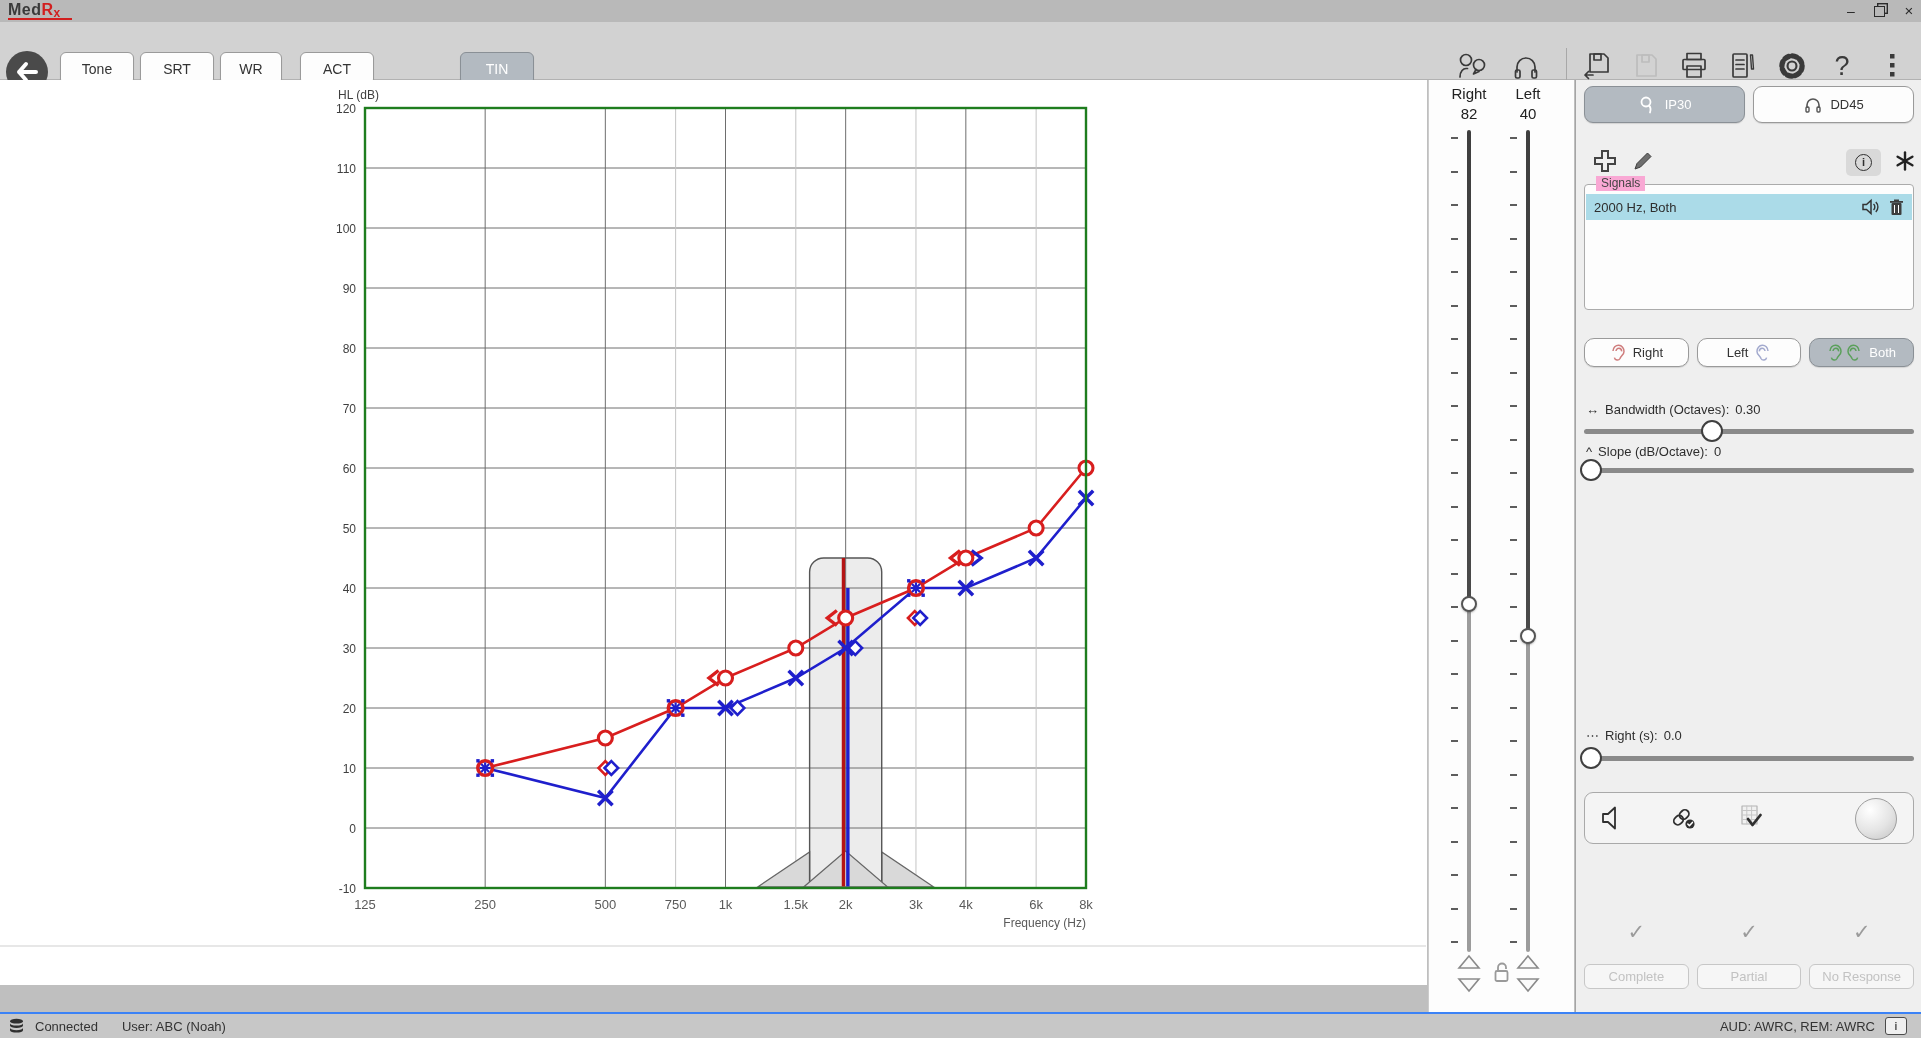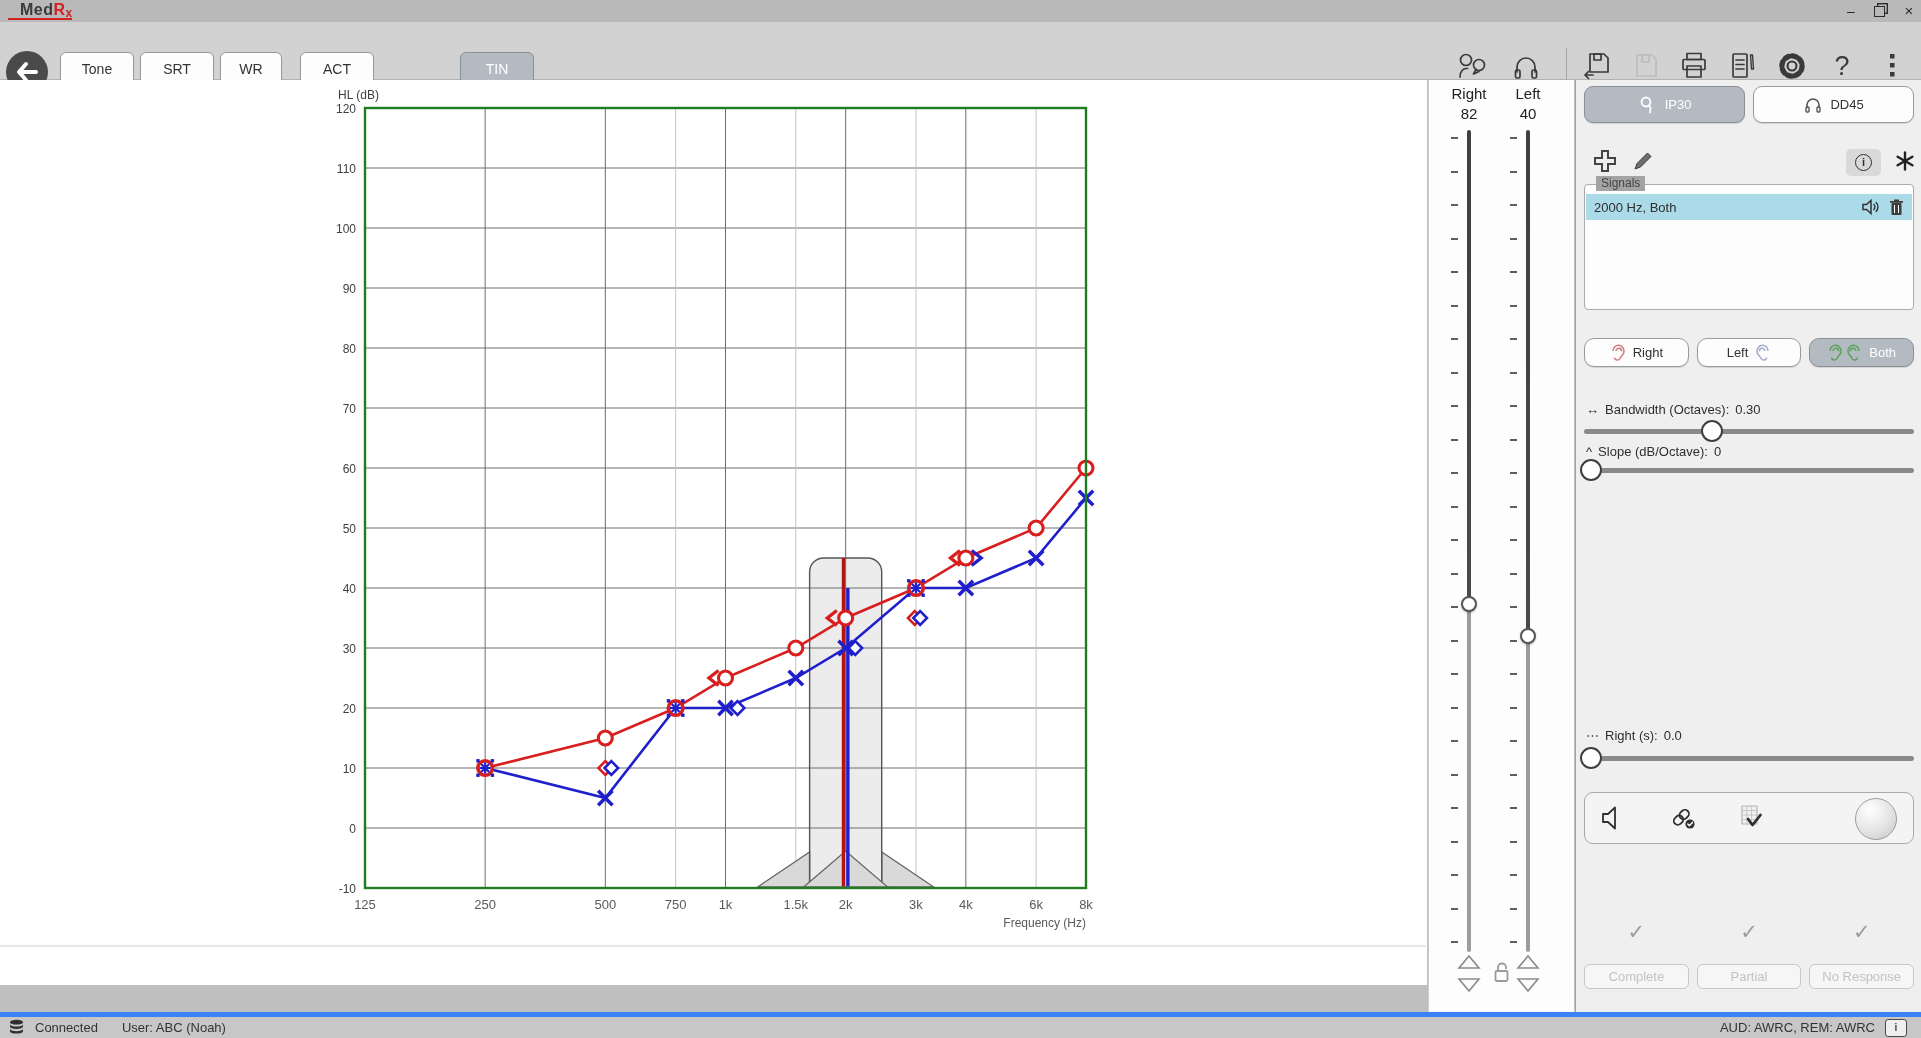--- a/index.html
+++ b/index.html
@@ -2,21 +2,21 @@
 <html><head>
 <meta charset="utf-8">
 <style>
   html,body{margin:0;padding:0;background:#bfbfbf;font-family:"Liberation Sans",sans-serif;
     -webkit-font-smoothing:antialiased;}
   #app{position:relative;width:1921px;height:1038px;background:#bfbfbf;overflow:hidden;}
   .abs{position:absolute;}
   
   #titlebar{left:0;top:0;width:1921px;height:22px;background:#b9b9b9;}
   #logo{left:8px;top:1px;font-weight:bold;font-size:16px;letter-spacing:.5px;line-height:17px;}
-  #logo .med{color:#3a3a3a;margin-left:12px;}
+  #logo .med{color:#3a3a3a;}
   #logo .r{color:#d21f1f;}
   #logo .x{color:#d21f1f;font-size:12px;vertical-align:-2px;}
   #logo-underline{left:8px;top:18px;width:64px;height:2px;background:#d21f1f;}
   .winbtn{top:2px;width:26px;height:18px;text-align:center;color:#2b2b2b;font-size:14px;line-height:18px;cursor:default;}
   #btn-min{left:1838px;} #btn-max{left:1866px;} #btn-close{left:1896px;font-size:15px;}
   #btn-max .sq{display:inline-block;width:9px;height:9px;border:1.4px solid #2b2b2b;box-shadow:3px -3px 0 -1.4px #b9b9b9,3px -3px 0 0 #2b2b2b;margin-top:4px;}
   
   #toolbar{left:0;top:22px;width:1921px;height:58px;background:#d2d2d2;border-bottom:1px solid #b2b2b2;box-sizing:border-box;}
   #back-btn{left:6px;top:29px;width:42px;height:42px;border-radius:50%;background:#4a4a4a;display:flex;align-items:center;justify-content:center;}
   .tab{top:30px;height:33px;background:#fdfdfd;border:1px solid #9a9a9a;border-radius:6px;box-sizing:border-box;
@@ -51,21 +51,21 @@
   .rowflex{display:flex;gap:8px;}
   #transducer-row{left:8px;top:6px;width:330px;}
   #transducer-row .pillbtn{flex:1;height:37px;border-radius:9px;}
   #sig-tools{left:8px;top:68px;width:330px;height:30px;}
   #plus-icon{left:8px;top:0px;} #pencil-icon{left:48px;top:2px;}
   #info-btn{left:262px;top:1px;width:35px;height:27px;background:#d9d9d9;border-radius:5px;display:flex;align-items:center;justify-content:center;}
   #info-circle{width:17px;height:17px;border:1.6px solid #2f2f2f;border-radius:50%;box-sizing:border-box;
     font-size:11px;color:#2f2f2f;text-align:center;line-height:14px;font-weight:bold;}
   #asterisk-icon{left:310px;top:2px;}
   #signals-box{left:8px;top:104px;width:330px;height:126px;background:#fdfdfd;border:1px solid #ababab;border-radius:4px;box-sizing:border-box;}
-  #signals-legend{left:20px;top:96px;font-size:12px;color:#444;background:#a3a3a3;padding:0 5px;line-height:15px;}
+  #signals-legend{left:20px;top:96px;font-size:12px;color:#444;background:#f9a8d4;padding:0 5px;line-height:15px;}
   #signal-row{left:10px;top:114px;width:326px;height:26px;background:#abdbe8;display:flex;align-items:center;box-sizing:border-box;padding:0 8px;}
   #signal-row .sig-label{font-size:13px;color:#2e2e2e;flex:1;}
   #ears-row{left:8px;top:258px;width:330px;}
   #ears-row .pillbtn{flex:1;height:29px;border-radius:10px;}
   .slider-label{font-size:13px;color:#2e2e2e;display:flex;align-items:center;gap:6px;}
   .slider-label .pre{font-size:13px;color:#2e2e2e;}
   .htrack{width:330px;height:5px;background:#8a8a8a;border-radius:3px;}
   .hthumb{width:22px;height:22px;border-radius:50%;background:#fff;border:2px solid #3f3f3f;box-sizing:border-box;}
   #stim-row{left:8px;top:590px;width:330px;}
   #stim-row .pillbtn{flex:1;height:29px;border-radius:10px;}
@@ -76,21 +76,21 @@
     background:radial-gradient(circle at 35% 28%,#ffffff,#e4e4e4 55%,#c3c3c3 100%);}
   #measure-row{left:8px;top:798px;width:330px;}
   .measure-btn{flex:1;height:39px;background:#fdfdfd;border:1px solid #9a9a9a;border-radius:8px;box-sizing:border-box;
     display:flex;align-items:center;justify-content:center;font-size:14px;color:#222;box-shadow:0 1px 1px rgba(0,0,0,.12);}
   #check-row{left:8px;top:840px;width:330px;}
   .checkmark{flex:1;text-align:center;font-size:21px;color:#9b9b9b;}
   #status-row{left:8px;top:884px;width:330px;align-items:flex-end;}
   .status-btn{flex:1;height:25px;background:#f6f6f6;border:1px solid #c7c7c7;border-radius:6px;box-sizing:border-box;
     display:flex;align-items:center;justify-content:center;font-size:13px;color:#c2c2c2;}
   
-  #statusbar{left:0;top:1012px;width:1921px;height:26px;background:#c7c7c7;border-top:5px solid #3b82f6;box-sizing:border-box;
+  #statusbar{left:0;top:1012px;width:1921px;height:26px;background:#c7c7c7;border-top:2px solid #3b82f6;box-sizing:border-box;
     display:flex;align-items:center;font-size:13px;color:#333;}
   #statusbar .lft{display:flex;align-items:center;gap:10px;padding-left:8px;}
   #sb-user{margin-left:14px;}
   #statusbar .rgt{margin-left:auto;display:flex;align-items:center;gap:10px;padding-right:14px;}
   #sb-info{width:20px;height:16px;border:1.4px solid #4a4a4a;border-radius:3px;font-size:10px;font-weight:bold;
     color:#4a4a4a;display:flex;align-items:center;justify-content:center;background:#efefef;}
   .earsvg{flex:none;}
 </style>
 </head>
 <body>

